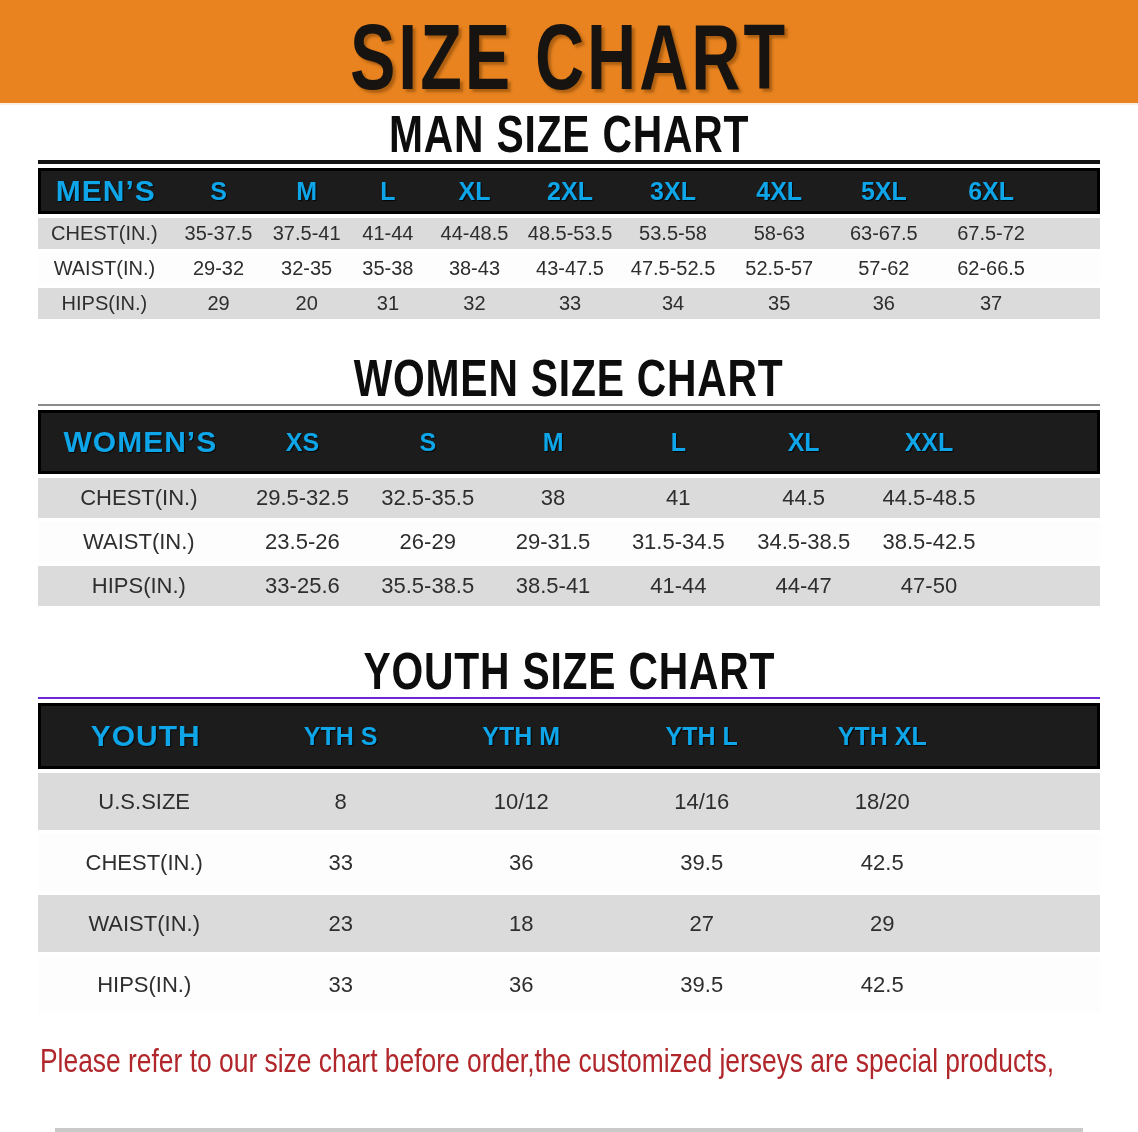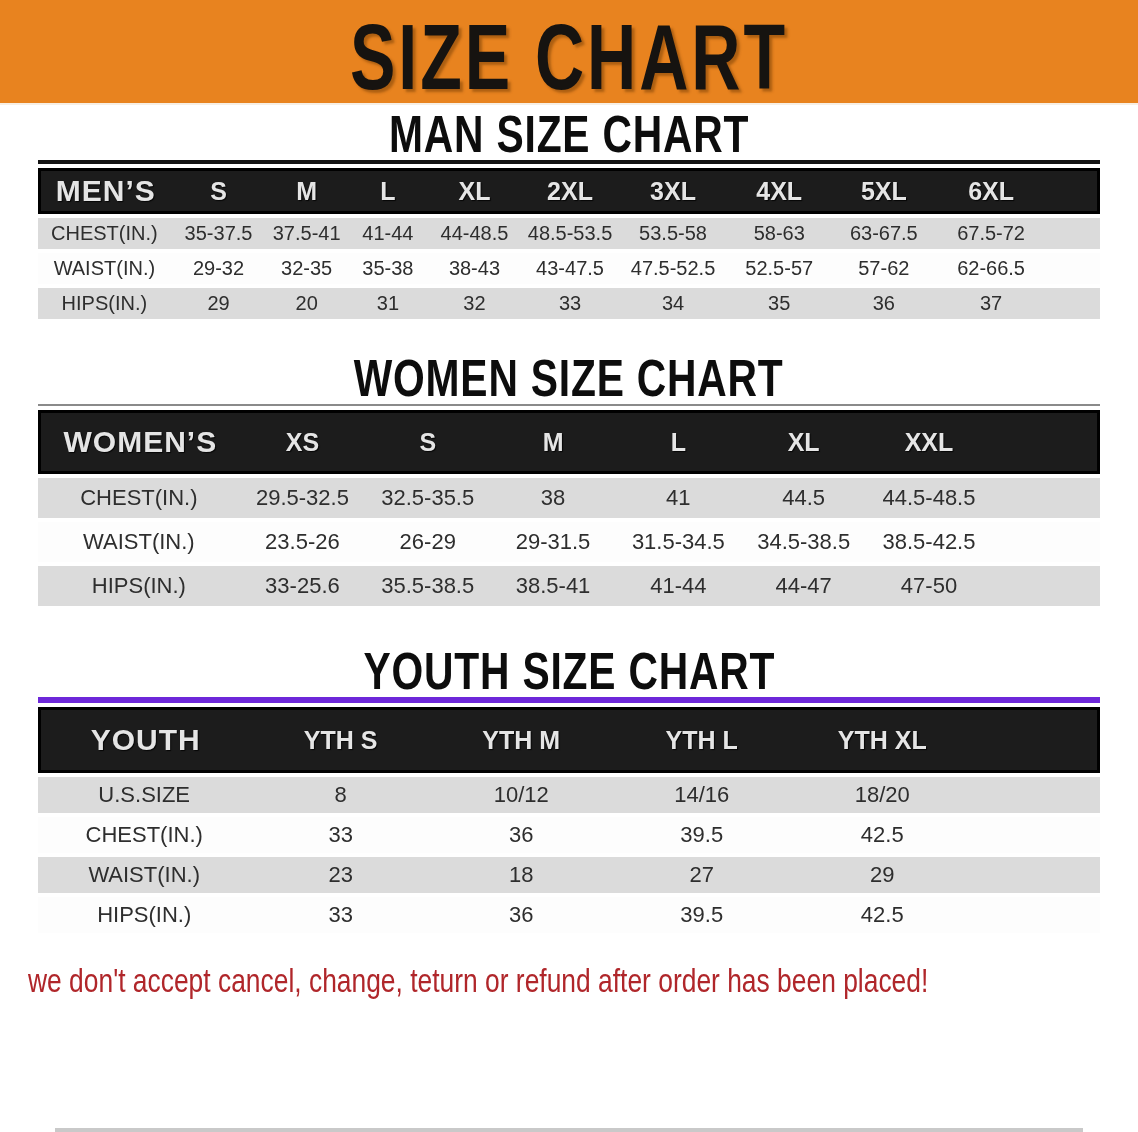--- a/index.html
+++ b/index.html
@@ -31,43 +31,43 @@
   
   table.size-table{
     width:1062px;margin:0 auto;table-layout:fixed;
     border-collapse:separate;border-spacing:0 4px;
   }
   table.size-table th,table.size-table td{
     padding:0;text-align:center;vertical-align:middle;
     overflow:hidden;white-space:nowrap;
   }
   table.size-table thead th{
-    background:var(--header_bg,#1C1C1C);color:#e5e5e5;
+    background:var(--header_bg,#1C1C1C);color:#0ea5e9;
     border-top:3px solid #000;border-bottom:3px solid #000;
     font-weight:bold;font-size:25px;
     text-shadow:1px 1px 1px rgba(0,0,0,0.8);
   }
   table.size-table thead th:first-child{
     border-left:3px solid #000;font-size:30px;letter-spacing:1px;
   }
   table.size-table thead th:last-child{border-right:3px solid #000;}
   table.size-table tbody td{color:#2e2e2e;}
   table.size-table tr.stripe td{background:var(--row_alt_bg,#DBDBDB);}
   table.size-table tr.plain td{background:#FDFDFD;}
   td.row-label{font-size:21px;color:#262626;}
   
   .men-table{margin-top:12px;border-top:4px solid #141414;}
   .men-table thead th{height:40px;}
   .men-table tbody td{height:31px;font-size:20px;}
   .women-table{margin-top:26px;border-top:2px solid #8a8a8a;}
   .women-table thead th{height:58px;}
   .women-table tbody td{height:40px;font-size:22px;}
-  .youth-table{margin-top:22px;border-top:6px solid #6d28d9;}
+  .youth-table{margin-top:22px;border-top:2px solid #6d28d9;}
   .youth-table thead th{height:60px;}
-  .youth-table tbody td{height:36px;font-size:22px;}
+  .youth-table tbody td{height:57px;font-size:22px;}
   
   .note{margin-top:20px;color:var(--note_color,#B0262A);}
   .note .line{
     display:inline-block;transform:scaleX(0.8);transform-origin:left center;
     font-size:33px;line-height:47px;white-space:nowrap;font-weight:normal;
   }
   .note-l1{padding-left:40px;}
   .note-l2{padding-left:28px;}
   .bottom-strip{
     position:absolute;bottom:0;left:55px;right:55px;height:4px;
@@ -271,16 +271,16 @@
         <td>33</td>
         <td>36</td>
         <td>39.5</td>
         <td>42.5</td>
         <td></td>
       </tr>
     </tbody>
   </table>
 
 <div class="note">
-  <div class="note-l2"><span class="line">we don't accept cancel, change, teturn or refund after order has been placed!</span></div>
+  <div class="note-l1"><span class="line">Please refer to our size chart before order,the customized jerseys are special products,</span></div>
 </div>
 
 <div class="bottom-strip"></div>
 
 </body></html>

